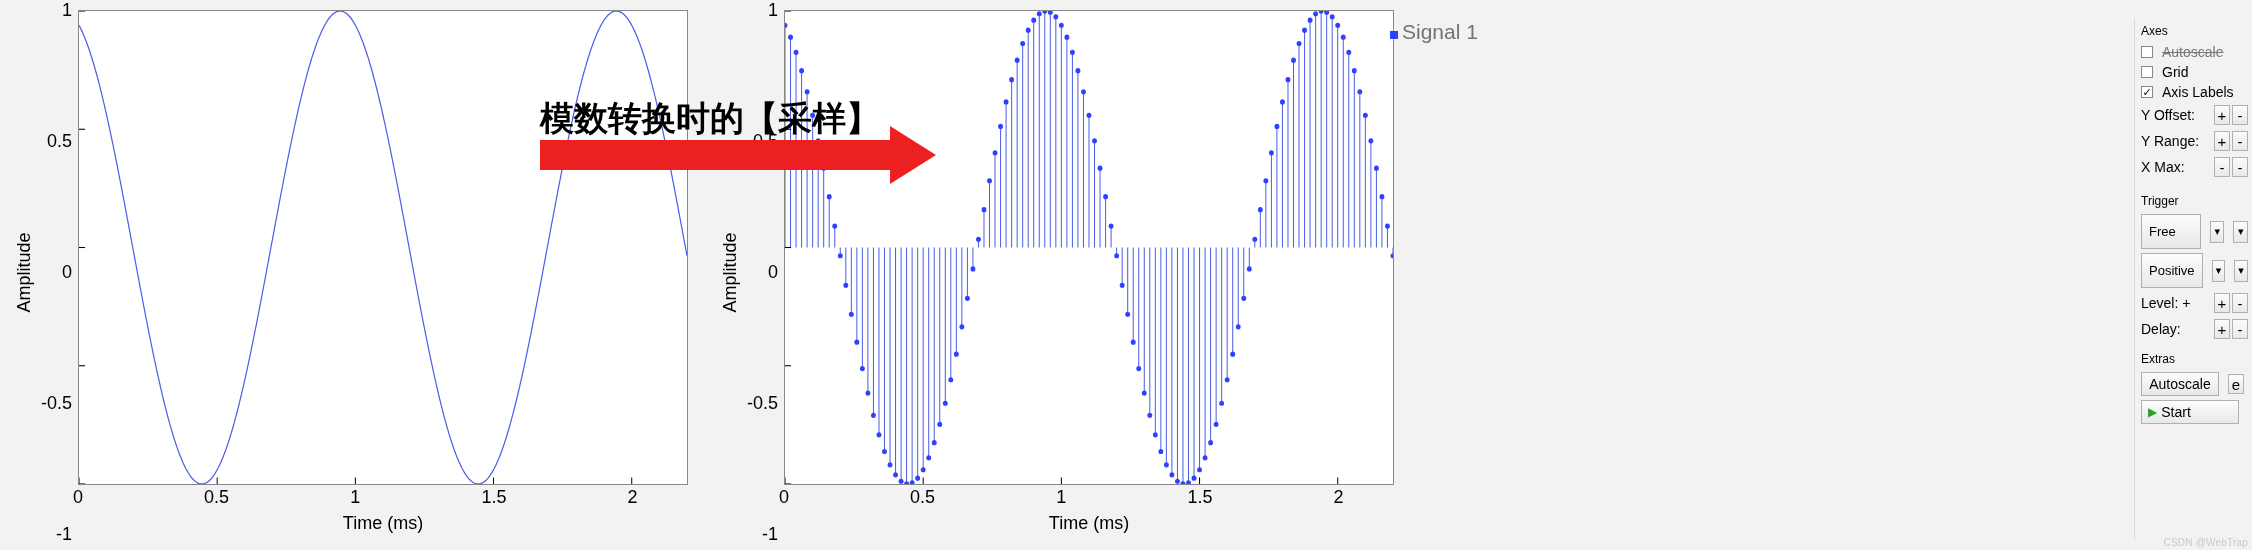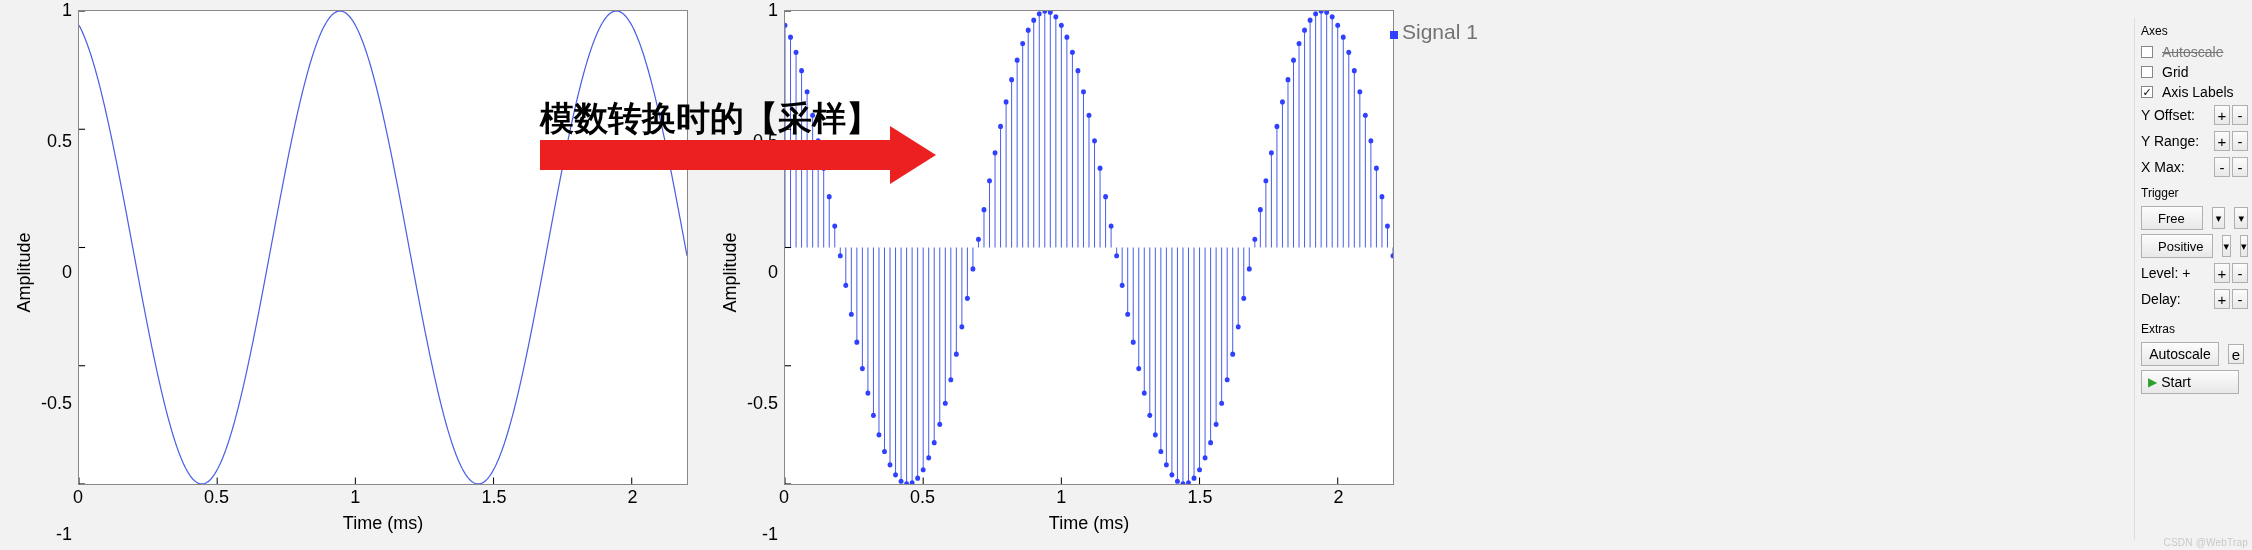--- a/index.html
+++ b/index.html
@@ -145,24 +145,24 @@
   }
   .controls .field {
     display: flex; justify-content: space-between; align-items: center;
     padding: 1px 0;
   }
   .controls .field .lbl { font-size: 14px; }
   .controls .field .pm { display: flex; gap: 2px; }
   .controls select, .controls .sel {
     border: 1px solid #b0b0b0;
     background: linear-gradient(#fcfcfc,#e8e8e8);
-    height: 24px;
+    height: 35px;
     width: 72px;
     font-size: 13px;
-    padding: 0 16px;
+    padding: 0 7px;
     display: inline-flex; align-items: center;
   }
   .controls .sel-tiny {
     border: 1px solid #b0b0b0;
     background: linear-gradient(#fcfcfc,#e8e8e8);
     height: 22px;
     width: 18px;
     display: inline-flex; align-items: center; justify-content: center;
     font-size: 11px;
   }
@@ -538,21 +538,21 @@
     </span>
   </div>
   <div class="field">
     <span class="lbl">X Max:</span>
     <span class="pm">
       <span class="btn">-</span>
       <span class="btn">-</span>
     </span>
   </div>
 
-  <div class="sec-title" style="margin-top:2px;">Trigger</div>
+  <div class="sec-title" style="margin-top:10px;">Trigger</div>
   <div class="row">
     <span class="sel">Free</span>
     <span class="sel-tiny">▾</span>
     <span class="sel-tiny">▾</span>
   </div>
   <div class="row">
     <span class="sel">Positive</span>
     <span class="sel-tiny">▾</span>
     <span class="sel-tiny">▾</span>
   </div>

